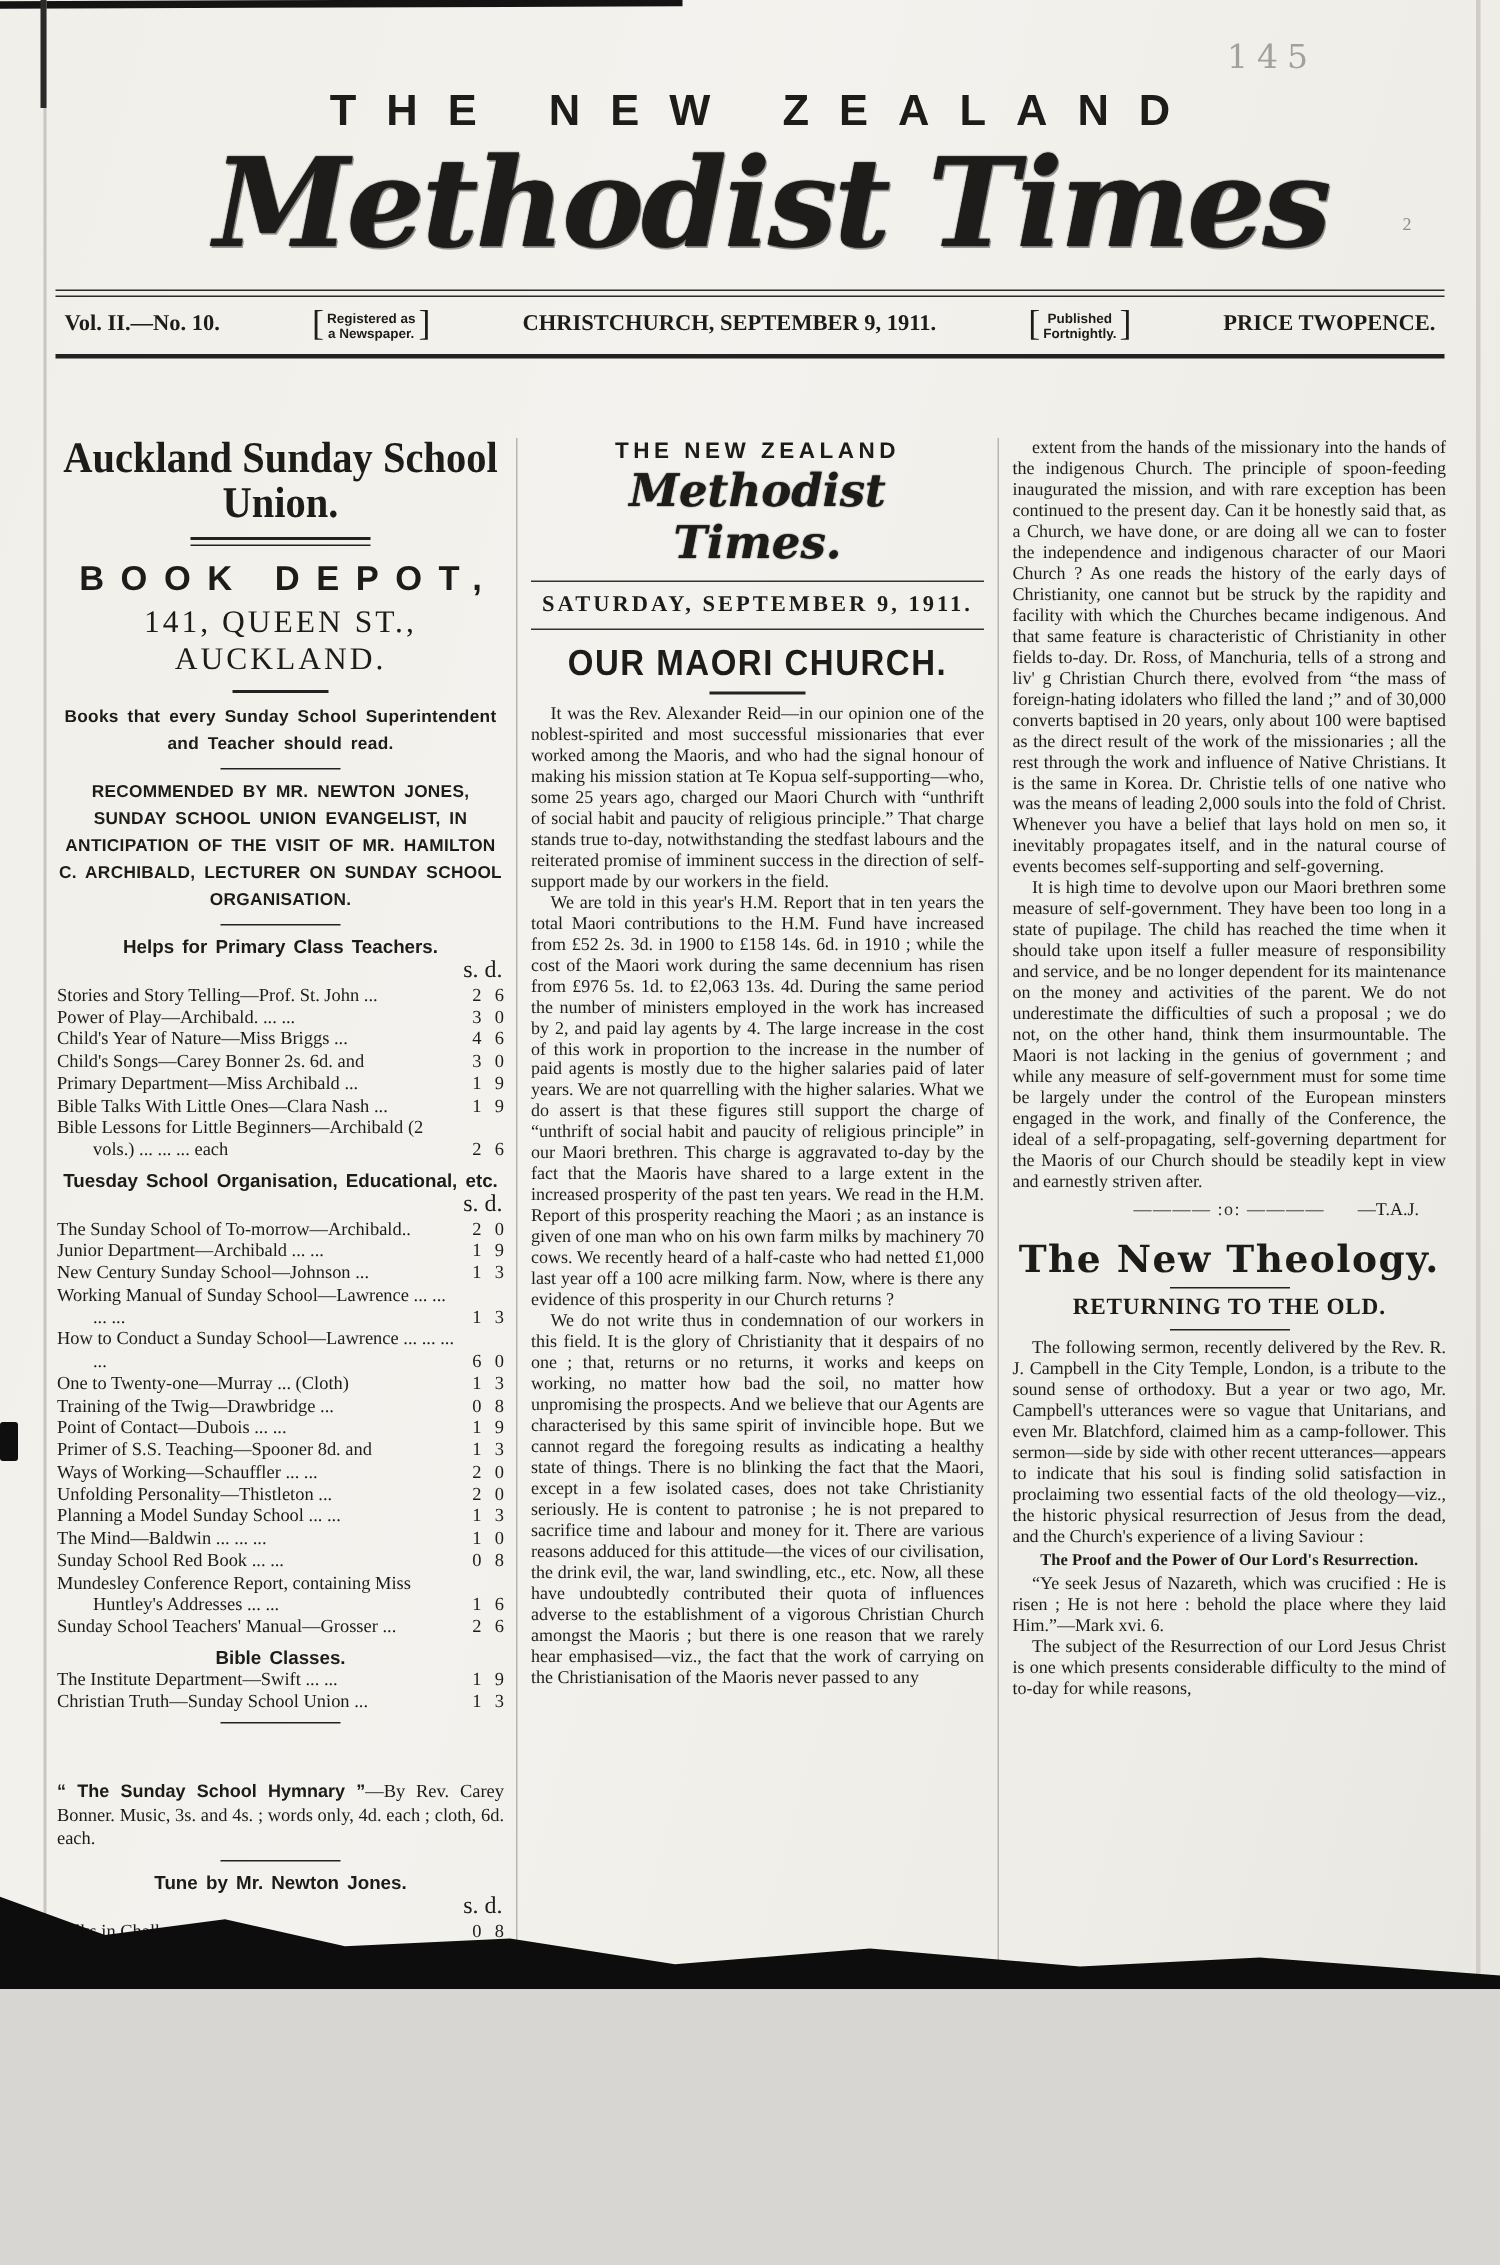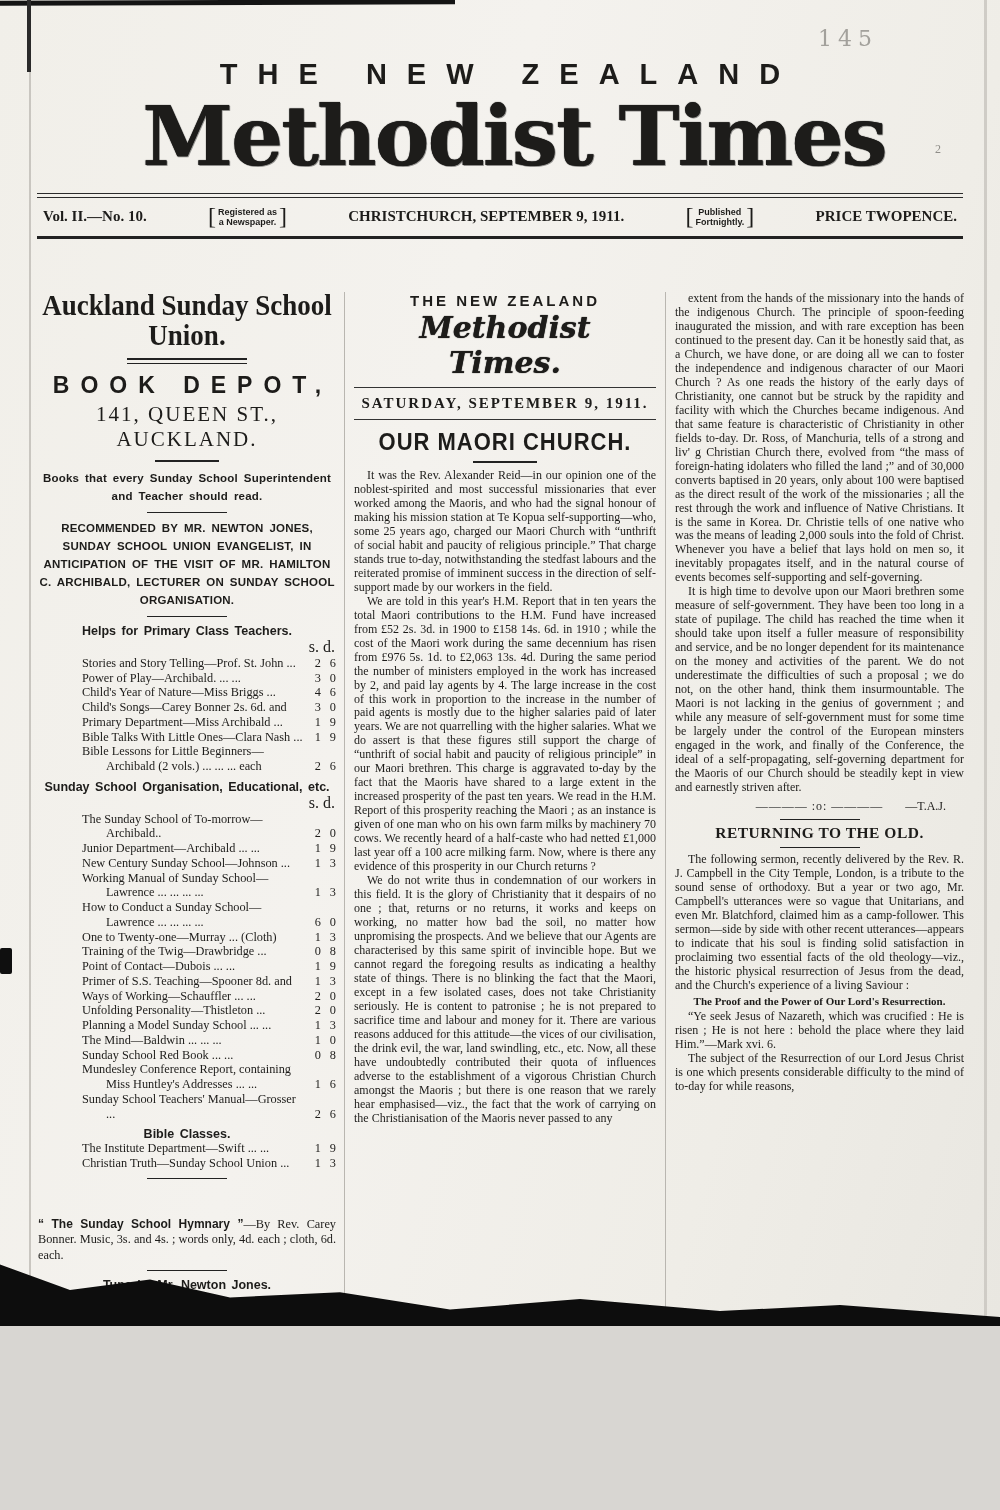--- a/index.html
+++ b/index.html
@@ -19,20 +19,21 @@
   .torn{
     position:absolute;left:0;bottom:0;width:1000px;height:75px;background:#0d0d0d;
     clip-path:polygon(0 18%, 7% 52%, 15% 38%, 23% 62%, 34% 55%, 45% 78%, 58% 64%, 72% 80%, 84% 72%, 100% 88%, 100% 100%, 0 100%);
   }
   
   .masthead{padding-top:58px;text-align:center;}
   .kicker{font-family:"Liberation Sans",sans-serif;font-weight:bold;font-size:29px;letter-spacing:20px;text-indent:20px;}
   .nameplate{
     font-family:"DejaVu Serif",serif;font-weight:bold;font-size:82px;line-height:1.05;
     letter-spacing:-2px;margin-top:2px;text-shadow:0 0 1px #000, 1px 1px 0 rgba(0,0,0,.35);
+    font-style:italic;
     margin-left:28px;
   }
   .dateline-wrap{width:926px;margin:14px auto 0;}
   .rule-dbl{border-top:1px solid #2b2b2b;border-bottom:1px solid #2b2b2b;height:3px;}
   .rule-thick{border-top:3px solid #222;}
   .dateline{display:flex;align-items:center;justify-content:space-between;padding:5px 6px;font-weight:bold;font-size:15px;}
   .bracket-note{display:flex;align-items:center;font-family:"Liberation Sans",sans-serif;font-weight:bold;font-size:9px;line-height:1.15;}
   .bracket-note .br{font-size:24px;font-weight:normal;font-family:"Liberation Serif",serif;margin:0 2px;}
   
   .cols{position:absolute;top:292px;left:38px;width:926px;height:1054px;display:flex;overflow:hidden;}
@@ -45,21 +46,21 @@
   .ad-dblrule{width:120px;margin:9px auto 8px;border-top:2px solid #222;border-bottom:1px solid #222;height:3px;}
   .ad-depot{font-family:"Liberation Sans",sans-serif;font-weight:bold;font-size:23px;letter-spacing:11px;text-align:center;text-indent:11px;}
   .ad-addr{font-size:21px;text-align:center;letter-spacing:2px;margin-top:3px;}
   .srule{width:64px;margin:8px auto;border-top:2px solid #222;}
   .srule-thin{width:80px;margin:7px auto;border-top:1px solid #222;}
   .ad-sans{font-family:"Liberation Sans",sans-serif;font-weight:bold;font-size:11.5px;line-height:1.55;text-align:center;letter-spacing:.2px;word-spacing:2.5px;}
   .list-head{font-family:"Liberation Sans",sans-serif;font-weight:bold;font-size:12.5px;text-align:center;margin:6px 0 0;word-spacing:2px;}
   .sd-head{text-align:right;font-size:16px;padding-right:1px;line-height:1.1;}
   .plist{font-size:12.3px;line-height:1.2;}
   .prow{display:flex;align-items:flex-end;}
-  .prow .t{flex:1;padding-left:24px;text-indent:-24px;margin-left:44px;}
+  .prow .t{flex:1;padding-left:24px;text-indent:-24px;}
   .prow .s,.prow .d{width:15px;text-align:right;}
   .ad-note{font-size:12.3px;line-height:1.25;text-align:justify;margin-top:38px;}
   .ad-note .hy-title{font-family:"Liberation Sans",sans-serif;font-weight:bold;font-size:12px;}
   
   .mid-kicker{font-family:"Liberation Sans",sans-serif;font-weight:bold;font-size:15px;letter-spacing:3px;text-align:center;}
   .mid-title{font-family:"DejaVu Serif",serif;font-style:italic;font-weight:bold;font-size:30px;text-align:center;word-spacing:14px;text-shadow:0 0 1px #000;margin-top:1px;}
   .mid-rule{border-top:1px solid #333;margin:7px 0;}
   .mid-date{font-size:15px;text-align:center;letter-spacing:2px;font-weight:bold;}
   .art-head{font-family:"Liberation Sans",sans-serif;font-weight:bold;font-size:22px;text-align:center;letter-spacing:1px;margin-top:9px;transform:scaleY(1.1);}
   .body-text{font-size:12px;line-height:1.165;text-align:justify;}
@@ -173,21 +174,21 @@
             <span class="d">9</span>
           </div>
 
           <div class="prow">
             <span class="t">Bible Lessons for Little Beginners—Archibald (2 vols.) ... ... ... each</span>
             <span class="s">2</span>
             <span class="d">6</span>
           </div>
         </div>
 
-      <div class="list-head">Sunday School Organisation, Educational, etc.</div>
+      <div class="list-head">Tuesday School Organisation, Educational, etc.</div>
       <div class="sd-head">s. d.</div>
       <div class="plist">
 
           <div class="prow">
             <span class="t">The Sunday School of To-morrow—Archibald..</span>
             <span class="s">2</span>
             <span class="d">0</span>
           </div>
 
           <div class="prow">
@@ -364,20 +365,21 @@
 
           <p>extent from the hands of the missionary into the hands of the indigenous Church. The principle of spoon-feeding inaugurated the mission, and with rare exception has been continued to the present day. Can it be honestly said that, as a Church, we have done, or are doing all we can to foster the independence and indigenous character of our Maori Church ? As one reads the history of the early days of Christianity, one cannot but be struck by the rapidity and facility with which the Churches became indigenous. And that same feature is characteristic of Christianity in other fields to-day. Dr. Ross, of Manchuria, tells of a strong and liv' g Christian Church there, evolved from “the mass of foreign-hating idolaters who filled the land ;” and of 30,000 converts baptised in 20 years, only about 100 were baptised as the direct result of the work of the missionaries ; all the rest through the work and influence of Native Christians. It is the same in Korea. Dr. Christie tells of one native who was the means of leading 2,000 souls into the fold of Christ. Whenever you have a belief that lays hold on men so, it inevitably propagates itself, and in the natural course of events becomes self-supporting and self-governing.</p>
 
           <p>It is high time to devolve upon our Maori brethren some measure of self-government. They have been too long in a state of pupilage. The child has reached the time when it should take upon itself a fuller measure of responsibility and service, and be no longer dependent for its maintenance on the money and activities of the parent. We do not underestimate the difficulties of such a proposal ; we do not, on the other hand, think them insurmountable. The Maori is not lacking in the genius of government ; and while any measure of self-government must for some time be largely under the control of the European minsters engaged in the work, and finally of the Conference, the ideal of a self-propagating, self-governing department for the Maoris of our Church should be steadily kept in view and earnestly striven after.</p>
         </div>
       <div class="sig-row">
         <span class="sig-orn">———— :o: ————</span>
         <span class="sig-name">—T.A.J.</span>
       </div>
 
+      <div class="art2-head">The New Theology.</div>
       <div class="srule-thin" style="margin:4px auto;"></div>
       <div class="art2-sub">RETURNING TO THE OLD.</div>
       <div class="srule-thin" style="margin:5px auto;"></div>
       <div class="body-text">
 
           <p>The following sermon, recently delivered by the Rev. R. J. Campbell in the City Temple, London, is a tribute to the sound sense of orthodoxy. But a year or two ago, Mr. Campbell's utterances were so vague that Unitarians, and even Mr. Blatchford, claimed him as a camp-follower. This sermon—side by side with other recent utterances—appears to indicate that his soul is finding solid satisfaction in proclaiming two essential facts of the old theology—viz., the historic physical resurrection of Jesus from the dead, and the Church's experience of a living Saviour :</p>
         </div>
       <div class="crosshead">The Proof and the Power of Our Lord's Resurrection.</div>
       <div class="body-text">
 

